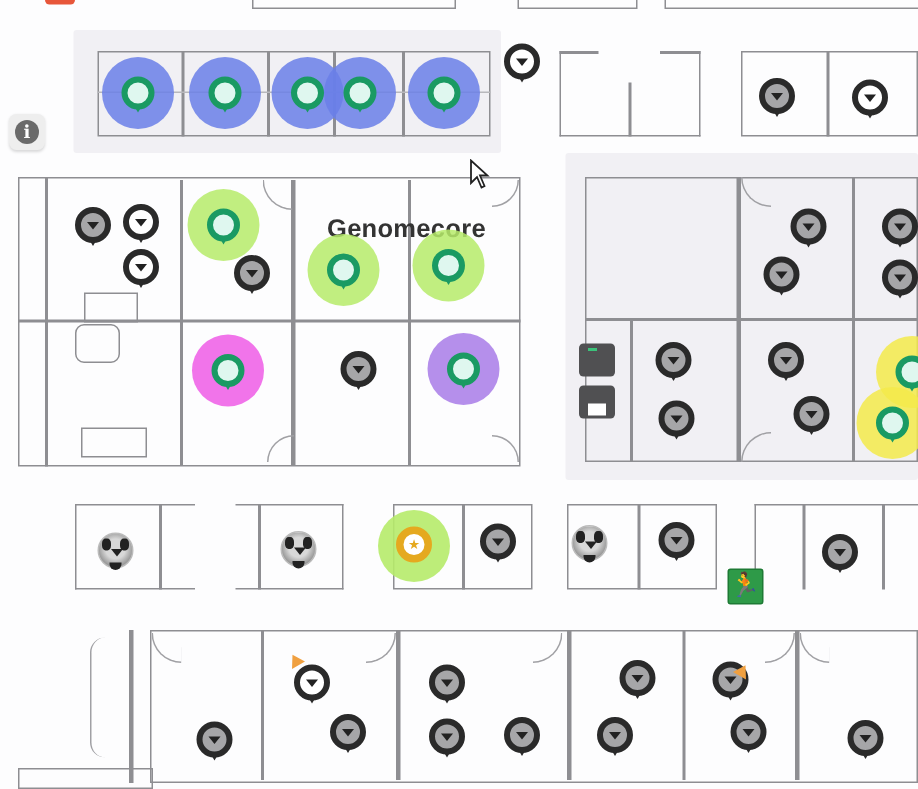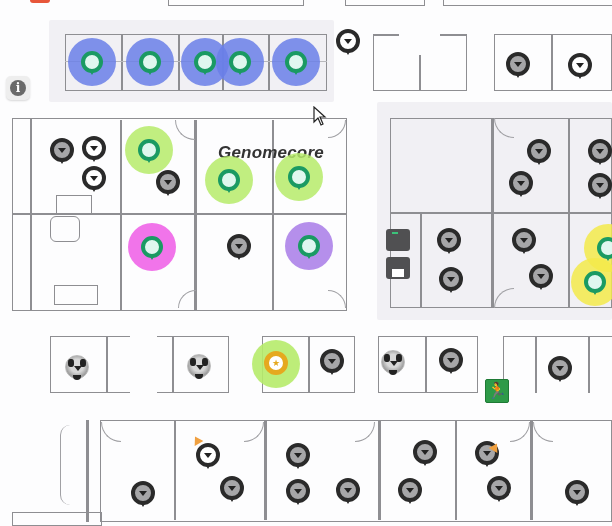--- a/index.html
+++ b/index.html
@@ -97,21 +97,21 @@
 <div class="wl" style="left:455px;top:420px;width:1.5px;height:100px;"></div>
 <div class="wl" style="left:530px;top:420px;width:3px;height:100px;"></div>
 <div class="door" style="left:101px;top:422px;width:20px;height:20px;"></div>
 <div class="door" style="left:244px;top:422px;width:20px;height:20px;transform:scaleX(-1);"></div>
 <div class="door" style="left:355px;top:422px;width:20px;height:20px;transform:scaleX(-1);"></div>
 <div class="door" style="left:510px;top:422px;width:20px;height:20px;transform:scaleX(-1);"></div>
 <div class="door" style="left:533px;top:422px;width:20px;height:20px;"></div>
 <div class="abs" style="left:60px;top:425px;width:22px;height:80px;border-left:1.5px solid #a0a0a4;border-radius:10px 0 0 10px;"></div>
 <div class="wall" style="left:12px;top:512px;width:90px;height:14px;"></div>
 
-<div class="label" style="left:218px;top:143px;font-style:italic;">Genomecore</div>
+<div class="label" style="left:218px;top:143px;">Genomecore</div>
 
 <div class="info" style="left:6px;top:76px;">
   <span>i</span>
 </div>
 
 <div id="layer-pins">
     <div class="pin" style="left: 92px; top: 62px;">
       <div class="halo" style="background: rgb(106, 127, 232); opacity: 0.85;"></div>
       <div class="ring"></div>
       <div class="tail"></div>

